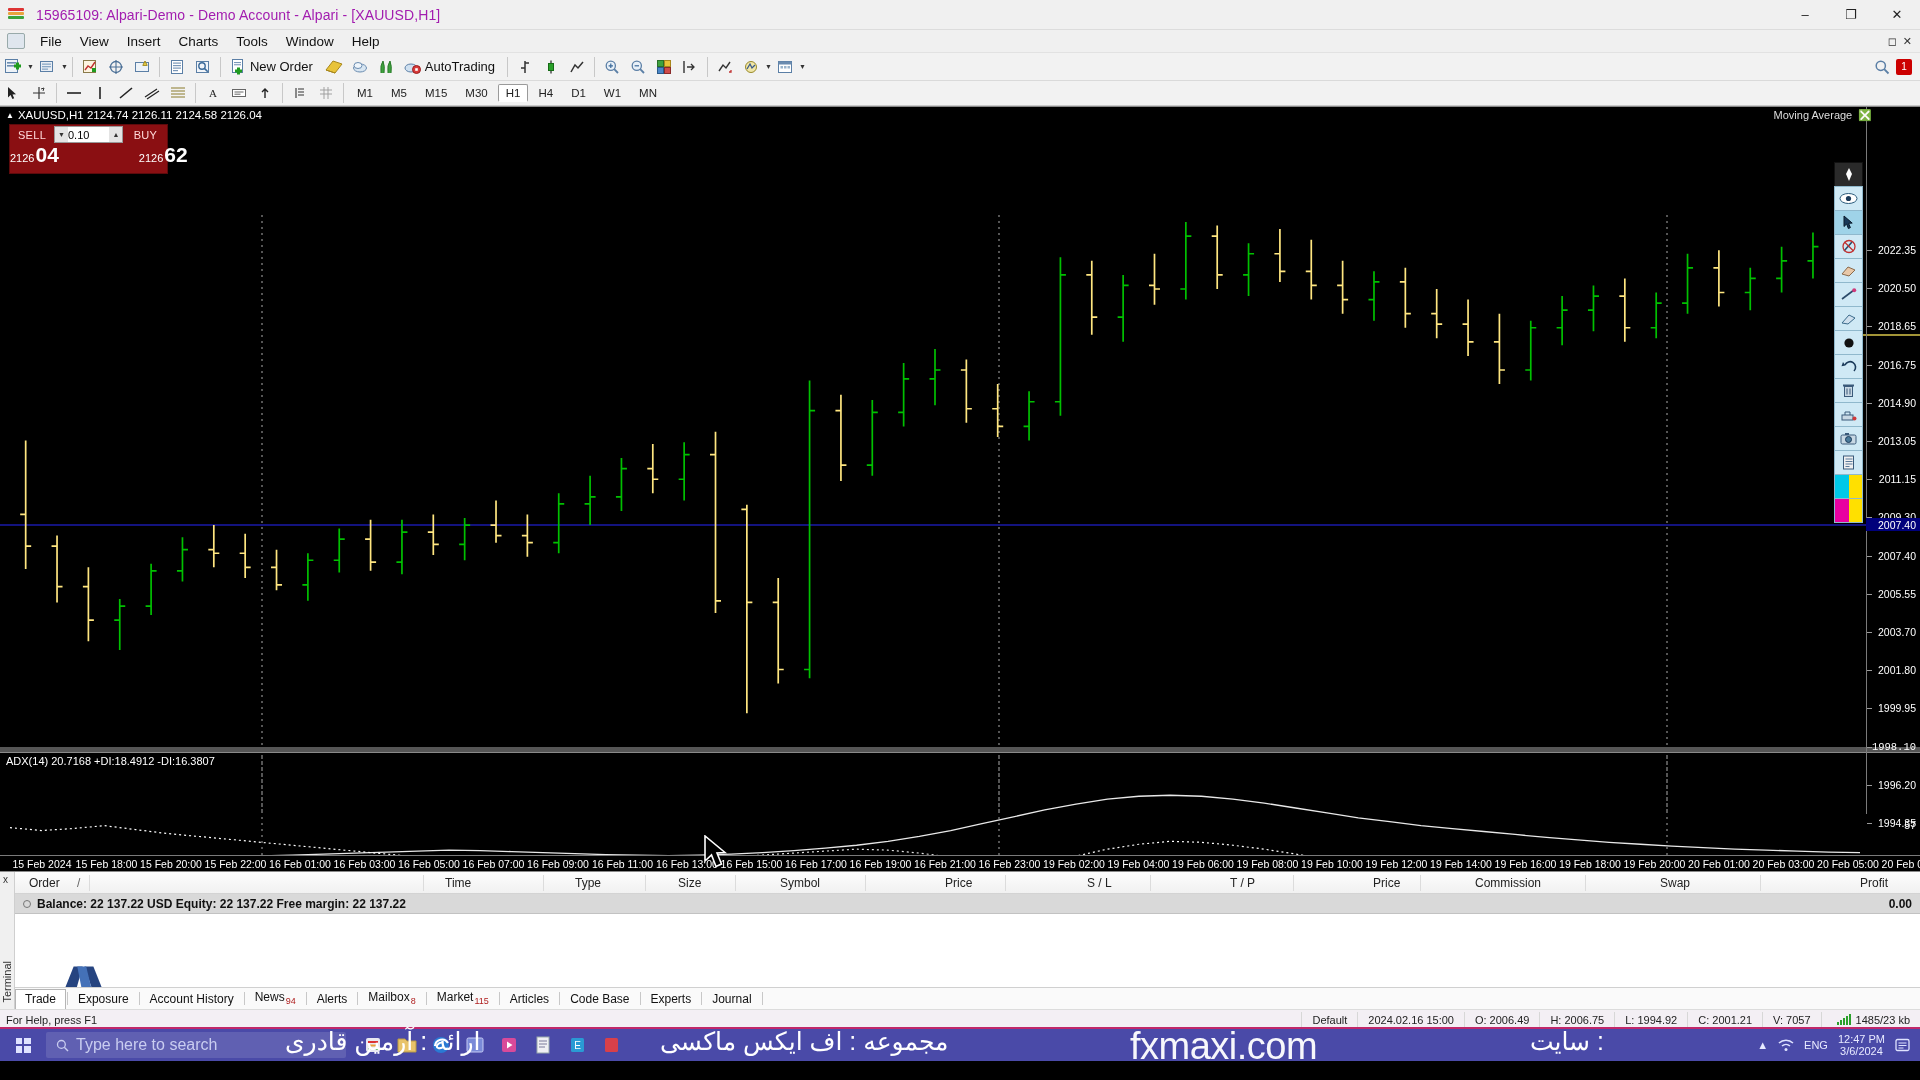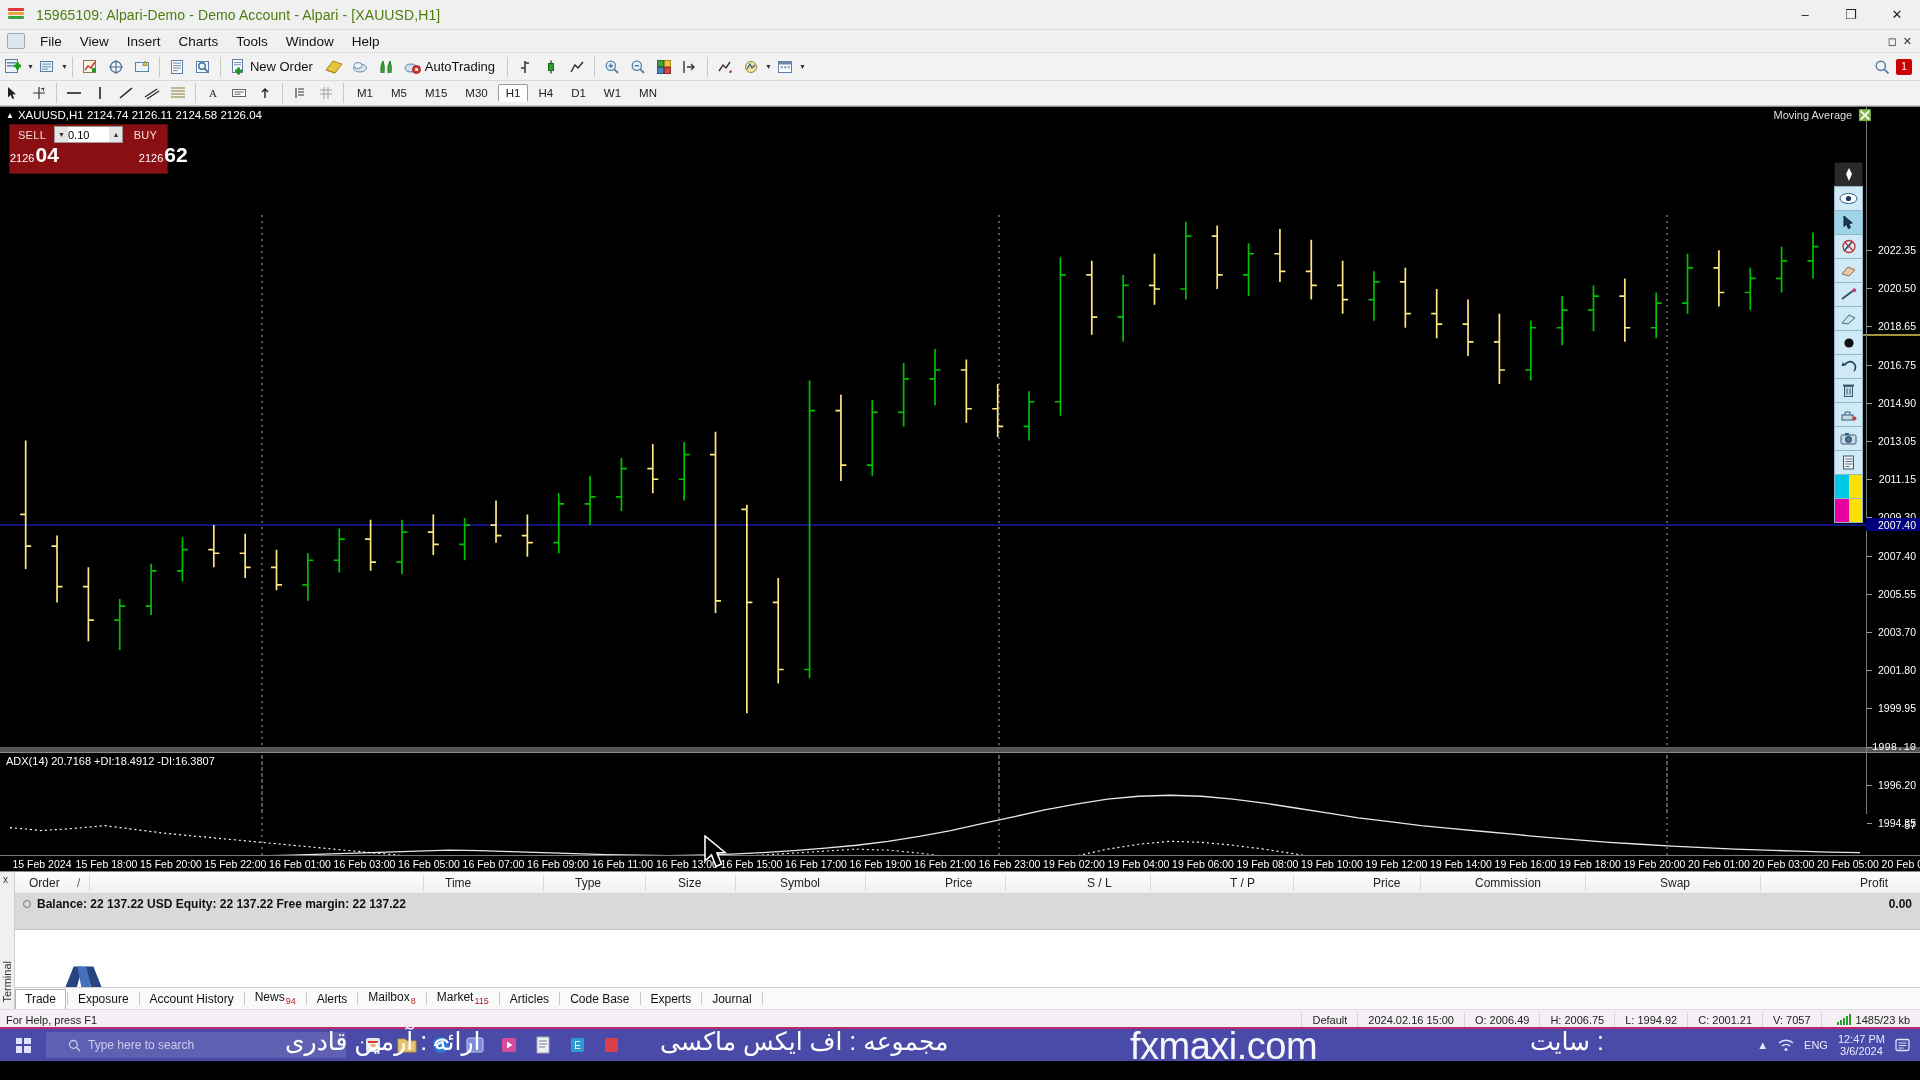--- a/index.html
+++ b/index.html
@@ -4,21 +4,21 @@
 <style>
   * { box-sizing: border-box; margin:0; padding:0; }
   html,body { width:1920px; height:1080px; overflow:hidden;
     font-family:"Liberation Sans", sans-serif; background:#000; }
 
   
   .titlebar { height:30px; background:#f0f0f0; display:flex; align-items:center;
     border-bottom:1px solid #dcdcdc; }
   .tb-icon { width:22px; height:18px; margin:0 6px 0 8px; position:relative; }
   .tb-icon i { position:absolute; left:0; width:16px; height:3px; border-radius:1px; }
-  .tb-title { font-size:14px; color:#4d7c0f; letter-spacing:.1px; }
+  .tb-title { font-size:14px; color:#a21caf; letter-spacing:.1px; }
   .tb-btns { margin-left:auto; display:flex; height:30px; }
   .tb-btn { width:46px; height:30px; display:flex; align-items:center;
     justify-content:center; font-size:13px; color:#222; }
 
   
   .menubar { height:23px; background:#f0f0f0; display:flex; align-items:center;
     border-bottom:1px solid #e2e2e2; }
   .menu-appicon { width:18px;height:16px;margin:0 6px 0 7px;
     border:1px solid #9aa; background:#dfe6ee; border-radius:2px; }
   .menu-item { font-size:13.5px; color:#111; padding:3px 9px; }
@@ -113,21 +113,21 @@
     position:relative; }
   .term-side .vtxt { position:absolute; bottom:6px; left:1px; font-size:11px;
     color:#333; writing-mode:vertical-rl; transform:rotate(180deg); }
   .term-side .xbtn { position:absolute; top:2px; left:3px; font-size:10px; color:#333; }
   .term-main { flex:1; position:relative; }
   .colhdr { height:22px; background:linear-gradient(#fdfdfd,#f1f1f1);
     border-bottom:1px solid #d3d3d3; position:relative; }
   .colhdr span { position:absolute; top:4px; font-size:12px; color:#222;
     white-space:nowrap; }
   .colhdr .sepv { position:absolute; top:3px; width:1px; height:16px; background:#dcdcdc; }
-  .balrow { height:36px; background:#d9d9d9; position:relative;
+  .balrow { height:20px; background:#d9d9d9; position:relative;
     border-bottom:1px solid #c2c2c2; }
   .balrow .btxt { position:absolute; left:22px; top:3px; font-size:12px;
     color:#111; font-weight:bold; }
   .balrow .prof { position:absolute; right:8px; top:3px; font-size:12px;
     color:#111; font-weight:bold; }
   .balrow .dot { position:absolute; left:8px; top:6px; width:8px; height:8px;
     border:1px solid #777; border-radius:50%; }
   .watermark { position:absolute; left:28px; bottom:-6px; width:90px; height:52px;
     opacity:.95; }
   .tabsrow { position:absolute; left:0; bottom:0; height:22px; width:100%;
@@ -154,22 +154,22 @@
 
   
   .taskbar { height:32px; background:#4a4aa8; display:flex; align-items:center;
     position:relative; }
   .tb-start { width:46px; height:32px; display:flex; align-items:center;
     justify-content:center; }
   .win-logo { width:15px; height:15px; display:grid;
     grid-template-columns:1fr 1fr; grid-template-rows:1fr 1fr; gap:2px; }
   .win-logo i { background:#dfe3ff; display:block; }
   .tb-search { width:300px; height:26px; background:rgba(255,255,255,.12);
-    border-radius:2px; display:flex; align-items:center; gap:7px; padding-left:22px;
-    color:#c9cdf0; font-size:12px; }
+    border-radius:2px; display:flex; align-items:center; gap:7px; padding-left:10px;
+    color:#c9cdf0; font-size:16px; }
   .tb-apps { display:flex; align-items:center; gap:4px; margin-left:12px; }
   .tb-app { width:30px; height:28px; border-radius:3px; display:flex;
     align-items:center; justify-content:center; }
   .tb-tray { margin-left:auto; display:flex; align-items:center; gap:10px;
     padding-right:10px; color:#e8eaff; font-size:11px; }
   .tb-clock { text-align:center; line-height:12px; font-size:11px; }
   .fxmaxi { position:absolute; left:1130px; top:-4px; font-size:38px; color:#fff;
     opacity:.96; white-space:nowrap; letter-spacing:-.5px; }
   .farsi-overlay { position:absolute; top:-2px; font-size:25px; color:#fff;
     white-space:nowrap; direction:rtl; }

